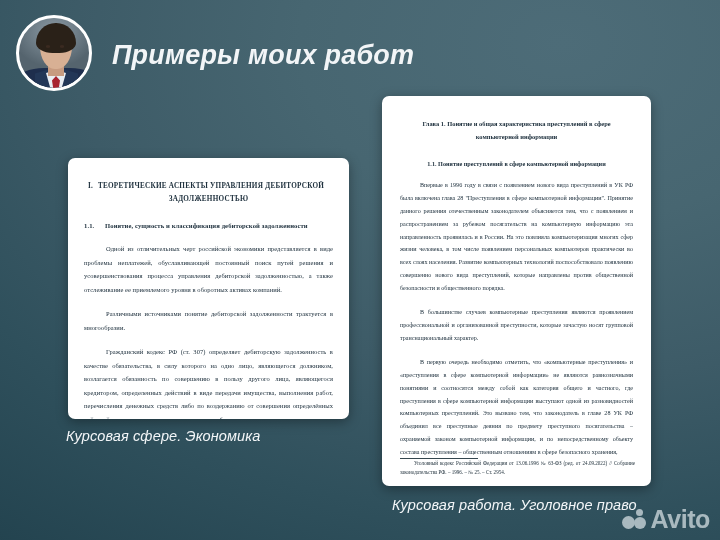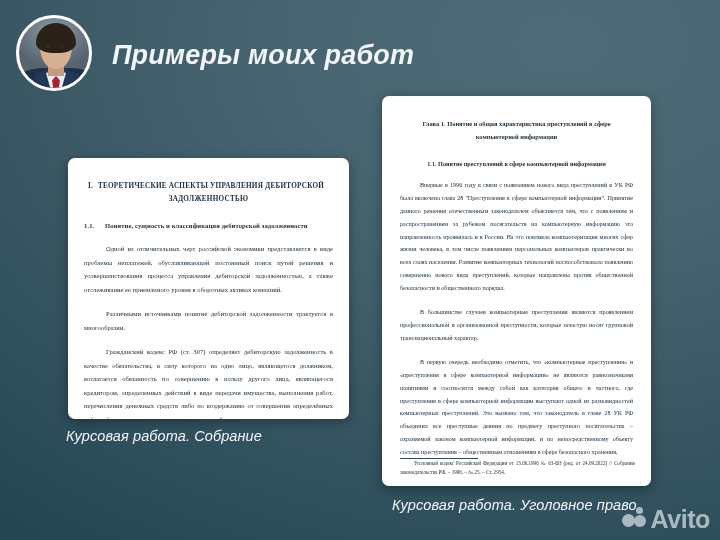--- a/index.html
+++ b/index.html
@@ -274,21 +274,21 @@
     top: 497px;
     margin-left: 18px;
   }
 
   
   #watermark {
     position: absolute;
     right: 10px;
     bottom: 8px;
     display: flex;
-    align-items: flex-start;
+    align-items: center;
     gap: 3px;
     opacity: 0.72;
     margin-top: 48px;
   }
   #watermark-mark {
     position: relative;
     width: 25px;
     height: 22px;
   }
   .wm-dot {
@@ -351,21 +351,21 @@
       <div class="r-h1">Глава 1. Понятие и общая характеристика преступлений в сфере компьютерной информации</div>
       <div class="r-h2">1.1. Понятие преступлений в сфере компьютерной информации</div>
       <p class="r-p">Впервые в 1996 году в связи с появлением нового вида преступлений в УК РФ была включена глава 28 "Преступления в сфере компьютерной информации". Принятие данного решения отечественным законодателем объясняется тем, что с появлением и распространением за рубежом посягательств на компьютерную информацию эта направленность проявилась и в России. На это повлияла компьютеризация многих сфер жизни человека, в том числе появлением персональных компьютеров практически во всех слоях населения. Развитие компьютерных технологий поспособствовало появлению совершенно нового вида преступлений, которые направлены против общественной безопасности и общественного порядка.</p>
       <p class="r-p">В большинстве случаев компьютерные преступления являются проявлением профессиональной и организованной преступности, которые зачастую носят групповой транснациональный характер.</p>
       <p class="r-p">В первую очередь необходимо отметить, что «компьютерные преступления» и «преступления в сфере компьютерной информации» не являются равнозначными понятиями и соотносятся между собой как категория общего и частного, где преступления в сфере компьютерной информации выступают одной из разновидностей компьютерных преступлений. Это вызвано тем, что законодатель в главе 28 УК РФ объединил все преступные деяния по предмету преступного посягательства – охраняемой законом компьютерной информации, и по непосредственному объекту состава преступления – общественным отношениям в сфере безопасного хранения,</p>
       <div id="footnote-rule"></div>
       <div class="r-footnote">Уголовный кодекс Российской Федерации от 13.06.1996 № 63-ФЗ (ред. от 24.09.2022) // Собрание законодательства РФ. – 1996. – № 25. – Ст. 2954.</div>
     </div>
   </div>
 
-  <div class="caption" id="caption-left">Курсовая работа. Собрание</div>
+  <div class="caption" id="caption-left">Курсовая сфере. Экономика</div>
   <div class="caption" id="caption-right">Курсовая работа. Уголовное право</div>
 
   <div id="watermark">
     <div id="watermark-mark">
       <span class="wm-dot big-l"></span>
       <span class="wm-dot big-r"></span>
       <span class="wm-dot small"></span>
     </div>
     <div id="watermark-text">Avito</div>
   </div>

